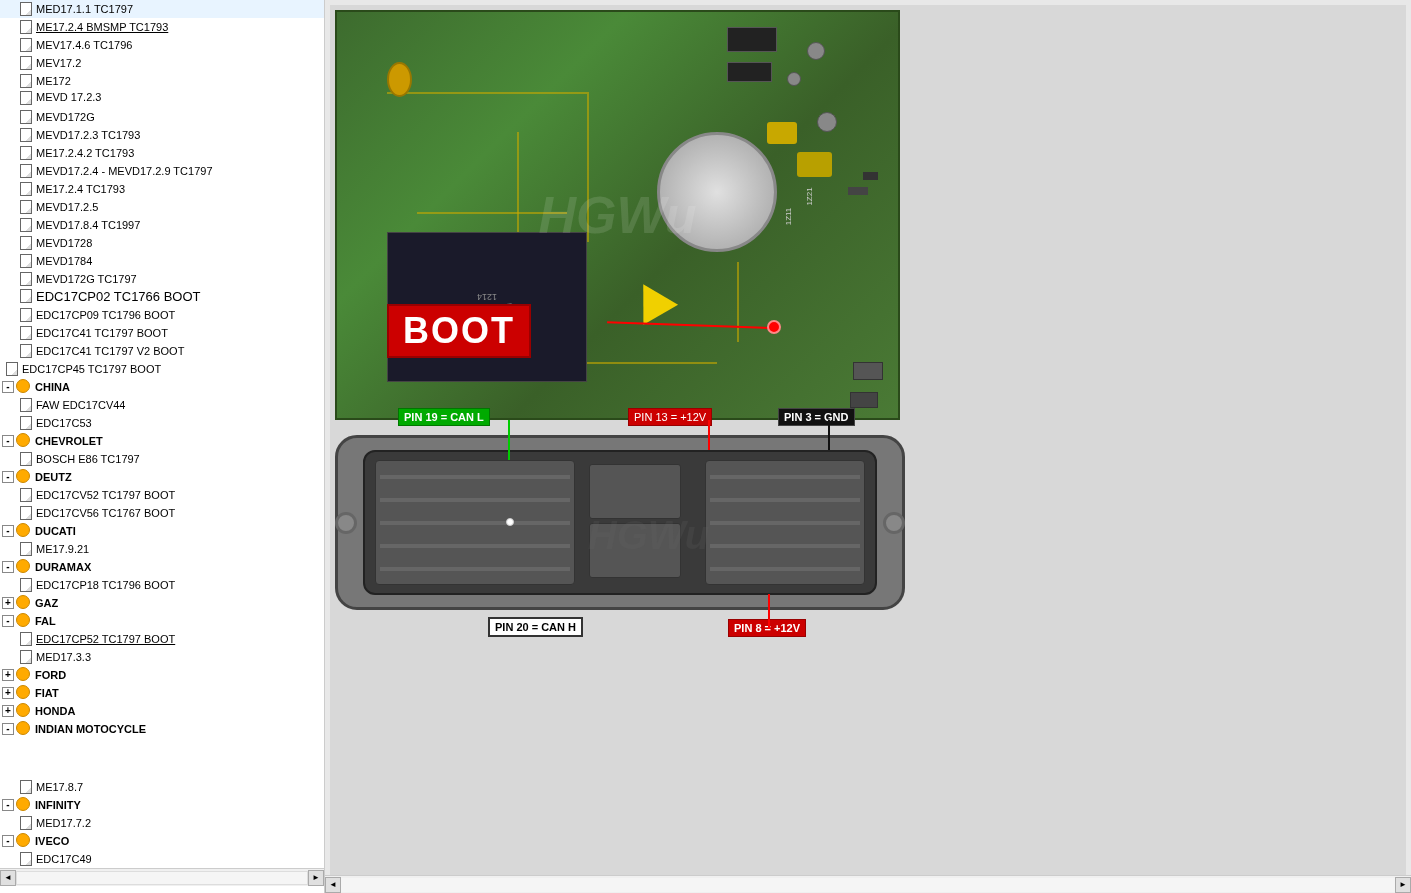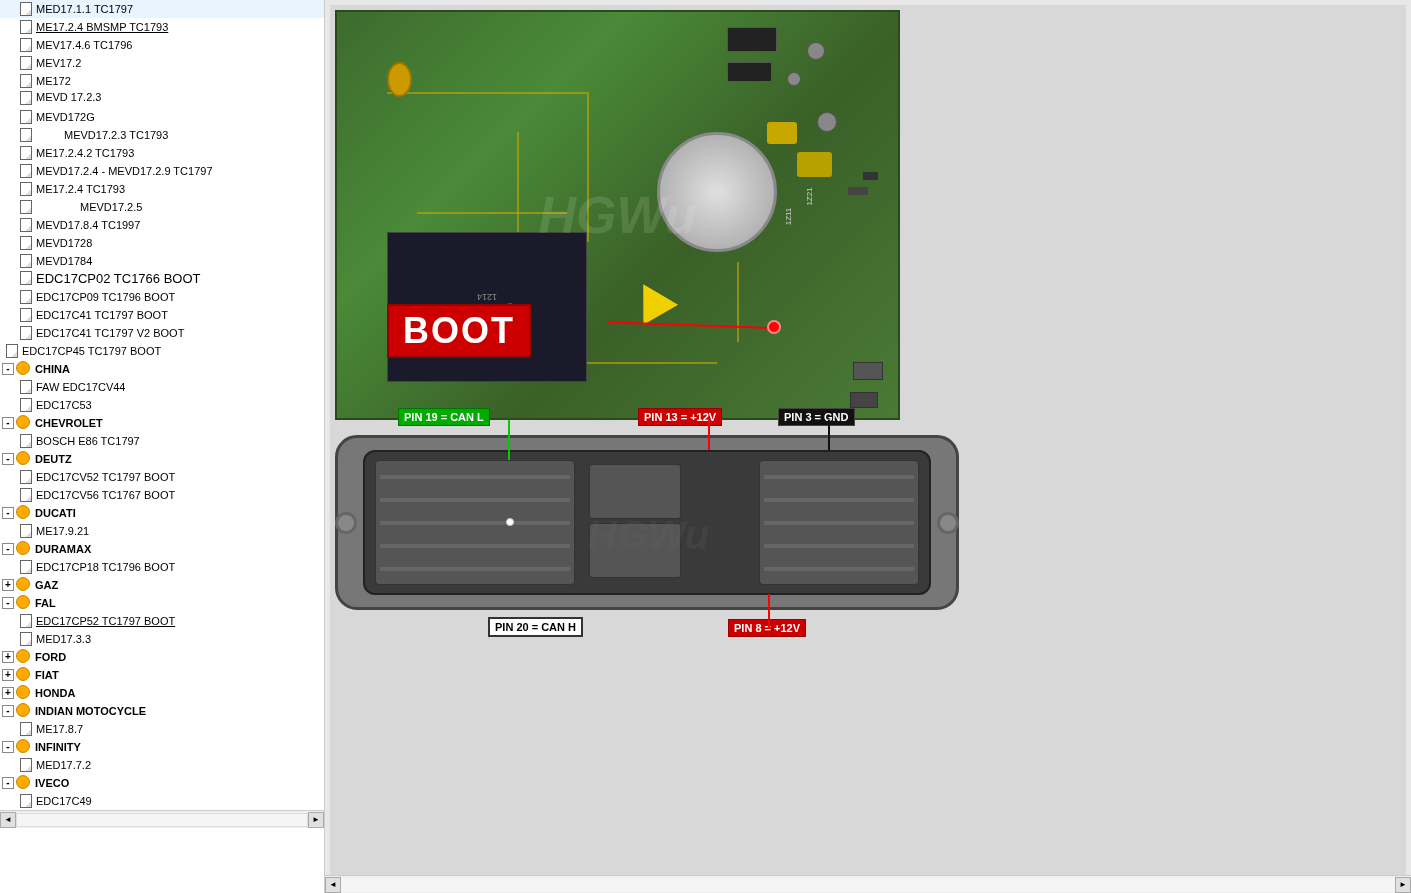--- a/index.html
+++ b/index.html
@@ -90,52 +90,56 @@
         <span>ME172</span>
       </div>
       <div style="display: flex; align-items: flex-start; padding: 1px 2px 1px 20px; cursor: pointer; white-space: nowrap; height: 18px; font-size: 11px;">
         <span style="display: inline-block; width: 12px; height: 14px; background: linear-gradient(135deg, rgb(255, 255, 255) 75%, rgb(221, 221, 221) 75%); border: 1px solid rgb(102, 102, 102); position: relative; margin-right: 4px; flex-shrink: 0;"></span>
         <span>MEVD 17.2.3</span>
       </div>
       <div style="display: flex; align-items: center; padding: 1px 2px 1px 20px; cursor: pointer; white-space: nowrap; height: 18px; font-size: 11px;">
         <span style="display: inline-block; width: 12px; height: 14px; background: linear-gradient(135deg, rgb(255, 255, 255) 75%, rgb(221, 221, 221) 75%); border: 1px solid rgb(102, 102, 102); position: relative; margin-right: 4px; flex-shrink: 0;"></span>
         <span>MEVD172G</span>
       </div>
-      <div style="display: flex; align-items: center; padding: 1px 2px 1px 20px; cursor: pointer; white-space: nowrap; height: 18px; font-size: 11px; gap: 28px;">
+      <div style="display: flex; align-items: center; padding: 1px 2px 1px 20px; cursor: pointer; white-space: nowrap; height: 18px; font-size: 11px;">
         <span style="display: inline-block; width: 12px; height: 14px; background: linear-gradient(135deg, rgb(255, 255, 255) 75%, rgb(221, 221, 221) 75%); border: 1px solid rgb(102, 102, 102); position: relative; margin-right: 4px; flex-shrink: 0;"></span>
         <span>MEVD17.2.3 TC1793</span>
       </div>
       <div style="display: flex; align-items: center; padding: 1px 2px 1px 20px; cursor: pointer; white-space: nowrap; height: 18px; font-size: 11px;">
         <span style="display: inline-block; width: 12px; height: 14px; background: linear-gradient(135deg, rgb(255, 255, 255) 75%, rgb(221, 221, 221) 75%); border: 1px solid rgb(102, 102, 102); position: relative; margin-right: 4px; flex-shrink: 0;"></span>
         <span>ME17.2.4.2 TC1793</span>
       </div>
       <div style="display: flex; align-items: center; padding: 1px 2px 1px 20px; cursor: pointer; white-space: nowrap; height: 18px; font-size: 11px;">
         <span style="display: inline-block; width: 12px; height: 14px; background: linear-gradient(135deg, rgb(255, 255, 255) 75%, rgb(221, 221, 221) 75%); border: 1px solid rgb(102, 102, 102); position: relative; margin-right: 4px; flex-shrink: 0;"></span>
         <span>MEVD17.2.4 - MEVD17.2.9 TC1797</span>
       </div>
       <div style="display: flex; align-items: center; padding: 1px 2px 1px 20px; cursor: pointer; white-space: nowrap; height: 18px; font-size: 11px;">
         <span style="display: inline-block; width: 12px; height: 14px; background: linear-gradient(135deg, rgb(255, 255, 255) 75%, rgb(221, 221, 221) 75%); border: 1px solid rgb(102, 102, 102); position: relative; margin-right: 4px; flex-shrink: 0;"></span>
         <span>ME17.2.4 TC1793</span>
       </div>
-      <div style="display: flex; align-items: center; padding: 1px 2px 1px 20px; cursor: pointer; white-space: nowrap; height: 18px; font-size: 11px; gap: 44px;">
+      <div style="display: flex; align-items: center; padding: 1px 2px 1px 20px; cursor: pointer; white-space: nowrap; height: 18px; font-size: 11px;">
         <span style="display: inline-block; width: 12px; height: 14px; background: linear-gradient(135deg, rgb(255, 255, 255) 75%, rgb(221, 221, 221) 75%); border: 1px solid rgb(102, 102, 102); position: relative; margin-right: 4px; flex-shrink: 0;"></span>
         <span>MEVD17.2.5</span>
       </div>
       <div style="display: flex; align-items: center; padding: 1px 2px 1px 20px; cursor: pointer; white-space: nowrap; height: 18px; font-size: 11px;">
         <span style="display: inline-block; width: 12px; height: 14px; background: linear-gradient(135deg, rgb(255, 255, 255) 75%, rgb(221, 221, 221) 75%); border: 1px solid rgb(102, 102, 102); position: relative; margin-right: 4px; flex-shrink: 0;"></span>
         <span>MEVD17.8.4 TC1997</span>
       </div>
       <div style="display: flex; align-items: center; padding: 1px 2px 1px 20px; cursor: pointer; white-space: nowrap; height: 18px; font-size: 11px;">
         <span style="display: inline-block; width: 12px; height: 14px; background: linear-gradient(135deg, rgb(255, 255, 255) 75%, rgb(221, 221, 221) 75%); border: 1px solid rgb(102, 102, 102); position: relative; margin-right: 4px; flex-shrink: 0;"></span>
         <span>MEVD1728</span>
       </div>
       <div style="display: flex; align-items: center; padding: 1px 2px 1px 20px; cursor: pointer; white-space: nowrap; height: 18px; font-size: 11px;">
         <span style="display: inline-block; width: 12px; height: 14px; background: linear-gradient(135deg, rgb(255, 255, 255) 75%, rgb(221, 221, 221) 75%); border: 1px solid rgb(102, 102, 102); position: relative; margin-right: 4px; flex-shrink: 0;"></span>
         <span>MEVD1784</span>
       </div>
+      <div style="display: flex; align-items: center; padding: 1px 2px 1px 20px; cursor: pointer; white-space: nowrap; height: 18px; font-size: 11px;">
+        <span style="display: inline-block; width: 12px; height: 14px; background: linear-gradient(135deg, rgb(255, 255, 255) 75%, rgb(221, 221, 221) 75%); border: 1px solid rgb(102, 102, 102); position: relative; margin-right: 4px; flex-shrink: 0;"></span>
+        <span>MEVD172G TC1797</span>
+      </div>
       <div style="display: flex; align-items: flex-start; padding: 1px 2px 1px 20px; cursor: pointer; white-space: nowrap; height: 18px; font-size: 13px;">
         <span style="display: inline-block; width: 12px; height: 14px; background: linear-gradient(135deg, rgb(255, 255, 255) 75%, rgb(221, 221, 221) 75%); border: 1px solid rgb(102, 102, 102); position: relative; margin-right: 4px; flex-shrink: 0;"></span>
         <span>EDC17CP02 TC1766 BOOT</span>
       </div>
       <div style="display: flex; align-items: center; padding: 1px 2px 1px 20px; cursor: pointer; white-space: nowrap; height: 18px; font-size: 11px;">
         <span style="display: inline-block; width: 12px; height: 14px; background: linear-gradient(135deg, rgb(255, 255, 255) 75%, rgb(221, 221, 221) 75%); border: 1px solid rgb(102, 102, 102); position: relative; margin-right: 4px; flex-shrink: 0;"></span>
         <span>EDC17CP09 TC1796 BOOT</span>
       </div>
       <div style="display: flex; align-items: center; padding: 1px 2px 1px 20px; cursor: pointer; white-space: nowrap; height: 18px; font-size: 11px;">
         <span style="display: inline-block; width: 12px; height: 14px; background: linear-gradient(135deg, rgb(255, 255, 255) 75%, rgb(221, 221, 221) 75%); border: 1px solid rgb(102, 102, 102); position: relative; margin-right: 4px; flex-shrink: 0;"></span>
@@ -233,21 +237,21 @@
       <div style="display: flex; align-items: center; padding: 1px 2px; cursor: pointer; white-space: nowrap; height: 18px; font-size: 11px;">
         <span style="display: inline-block; width: 12px; height: 12px; border: 1px solid rgb(136, 136, 136); background: rgb(255, 255, 255); margin-right: 2px; text-align: center; line-height: 10px; font-size: 10px; font-weight: bold; flex-shrink: 0;">+</span>
         <span style="position: relative; display: inline-block; margin-right: 3px; flex-shrink: 0;"><span style="display: inline-block; width: 14px; height: 14px; border-radius: 50%; background: rgb(255, 170, 0); border: 1px solid rgb(204, 136, 0); margin-right: 2px;"></span></span>
         <span style="font-weight: bold;">HONDA</span>
       </div>
       <div style="display: flex; align-items: center; padding: 1px 2px; cursor: pointer; white-space: nowrap; height: 18px; font-size: 11px;">
         <span style="display: inline-block; width: 12px; height: 12px; border: 1px solid rgb(136, 136, 136); background: rgb(255, 255, 255); margin-right: 2px; text-align: center; line-height: 10px; font-size: 10px; font-weight: bold; flex-shrink: 0;">-</span>
         <span style="position: relative; display: inline-block; margin-right: 3px; flex-shrink: 0;"><span style="display: inline-block; width: 14px; height: 14px; border-radius: 50%; background: rgb(255, 170, 0); border: 1px solid rgb(204, 136, 0); margin-right: 2px;"></span></span>
         <span style="font-weight: bold;">INDIAN MOTOCYCLE</span>
       </div>
-      <div style="display: flex; align-items: center; padding: 1px 2px 1px 20px; cursor: pointer; white-space: nowrap; height: 18px; font-size: 11px;">
+      <div style="display: flex; align-items: center; padding: 1px 2px 1px 20px; cursor: pointer; white-space: nowrap; height: 18px; font-size: 11px; margin-top: 40px;">
         <span style="display: inline-block; width: 12px; height: 14px; background: linear-gradient(135deg, rgb(255, 255, 255) 75%, rgb(221, 221, 221) 75%); border: 1px solid rgb(102, 102, 102); position: relative; margin-right: 4px; flex-shrink: 0;"></span>
         <span>ME17.8.7</span>
       </div>
       <div style="display: flex; align-items: center; padding: 1px 2px; cursor: pointer; white-space: nowrap; height: 18px; font-size: 11px;">
         <span style="display: inline-block; width: 12px; height: 12px; border: 1px solid rgb(136, 136, 136); background: rgb(255, 255, 255); margin-right: 2px; text-align: center; line-height: 10px; font-size: 10px; font-weight: bold; flex-shrink: 0;">-</span>
         <span style="position: relative; display: inline-block; margin-right: 3px; flex-shrink: 0;"><span style="display: inline-block; width: 14px; height: 14px; border-radius: 50%; background: rgb(255, 170, 0); border: 1px solid rgb(204, 136, 0); margin-right: 2px;"></span></span>
         <span style="font-weight: bold;">INFINITY</span>
       </div>
       <div style="display: flex; align-items: center; padding: 1px 2px 1px 20px; cursor: pointer; white-space: nowrap; height: 18px; font-size: 11px;">
         <span style="display: inline-block; width: 12px; height: 14px; background: linear-gradient(135deg, rgb(255, 255, 255) 75%, rgb(221, 221, 221) 75%); border: 1px solid rgb(102, 102, 102); position: relative; margin-right: 4px; flex-shrink: 0;"></span>
@@ -322,21 +326,21 @@
         <div style="position: absolute; top: 180px; right: 80px; font-size: 8px; color: #ccc; transform: rotate(-90deg);">1Z21</div>
         <div style="position: absolute; top: 200px; right: 100px; font-size: 8px; color: #ccc; transform: rotate(-90deg);">1Z11</div>
 
         <div style="position: absolute; top: 50%; left: 50%; transform: translate(-50%,-50%); color: rgba(255,255,255,0.12); font-size: 52px; font-weight: bold; font-style: italic; pointer-events: none; z-index: 5;">HGWu</div>
       </div>
     </div>
 
     
     <div style="position: relative; display: block; margin-top: 5px; width: 570px; height: 200px;">
 
-      <div style="position: relative; width: 624px; height: 175px; background: #777; border-radius: 22px; border: 3px solid #444; overflow: visible;">
+      <div style="position: relative; width: 570px; height: 175px; background: #777; border-radius: 22px; border: 3px solid #444; overflow: visible;">
 
         <div style="position: absolute; top: 12px; left: 25px; right: 25px; bottom: 12px; background: #3a3a3a; border-radius: 12px; border: 2px solid #222;">
 
           <div style="position: absolute; top: 8px; left: 10px; width: 200px; bottom: 8px; background: #555; border: 1px solid #333; border-radius: 4px; display: flex; flex-direction: column; justify-content: space-around; padding: 4px;">
 
             <div style="height: 4px; background: #666; margin: 1px 0;"></div>
             <div style="height: 4px; background: #666; margin: 1px 0;"></div>
             <div style="height: 4px; background: #666; margin: 1px 0;"></div>
             <div style="height: 4px; background: #666; margin: 1px 0;"></div>
             <div style="height: 4px; background: #666; margin: 1px 0;"></div>
@@ -355,21 +359,21 @@
             <div style="height: 4px; background: #666; margin: 1px 0;"></div>
           </div>
 
           <div style="position: absolute; left: -30px; top: 50%; transform: translateY(-50%); width: 22px; height: 22px; background: #888; border-radius: 50%; border: 3px solid #666;"></div>
 
           <div style="position: absolute; right: -30px; top: 50%; transform: translateY(-50%); width: 22px; height: 22px; background: #888; border-radius: 50%; border: 3px solid #666;"></div>
         </div>
 
         <div style="position: absolute; top: -30px; left: 60px; background: #00aa00; color: white; font-size: 11px; font-weight: bold; padding: 2px 5px; border: 1px solid #007700;">PIN 19 = CAN L</div>
 
-        <div style="position: absolute; top: -30px; left: 300px; background: #cc0000; color: white; font-size: 11px; font-weight: bold; padding: 2px 5px; border: 1px solid #990000;">PIN 13 = +12V</div>
+        <div style="position: absolute; top: -30px; left: 290px; background: #cc0000; color: white; font-size: 11px; font-weight: normal; padding: 2px 5px; border: 1px solid #990000;">PIN 13 = +12V</div>
 
         <div style="position: absolute; top: -30px; left: 440px; background: #111; color: white; font-size: 11px; font-weight: bold; padding: 2px 5px; border: 1px solid #444;">PIN 3 = GND</div>
 
         <div style="position: absolute; bottom: -30px; left: 150px; background: white; color: black; font-size: 11px; font-weight: bold; padding: 2px 5px; border: 2px solid #333;">PIN 20 = CAN H</div>
 
         <div style="position: absolute; bottom: -30px; left: 390px; background: #cc0000; color: white; font-size: 11px; font-weight: bold; padding: 2px 5px; border: 1px solid #990000;">PIN 8 = +12V</div>
 
         <div style="position: absolute; top: -18px; left: 170px; width: 2px; height: 40px; background: #00cc00;"></div>
 
         <div style="position: absolute; top: -18px; left: 370px; width: 2px; height: 30px; background: red;"></div>

